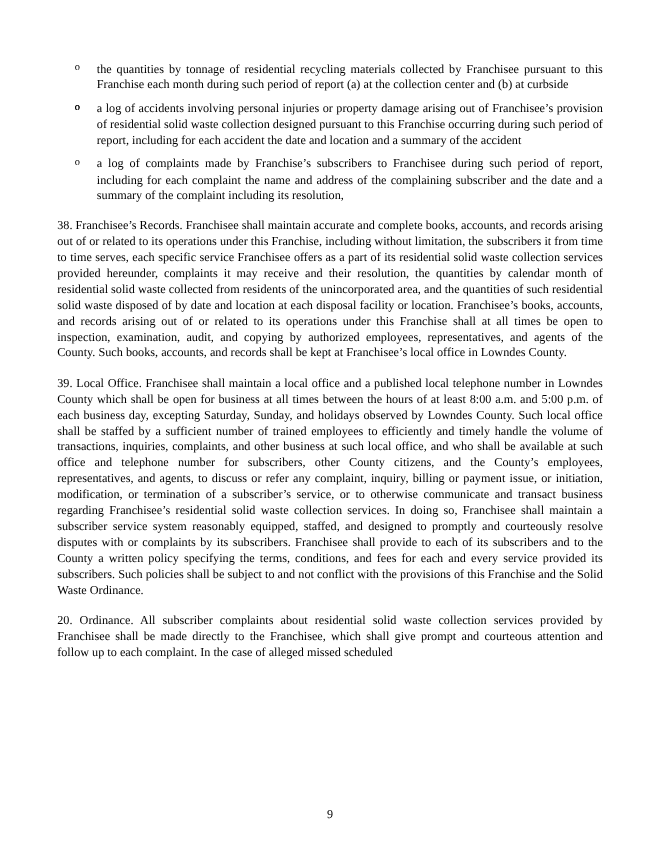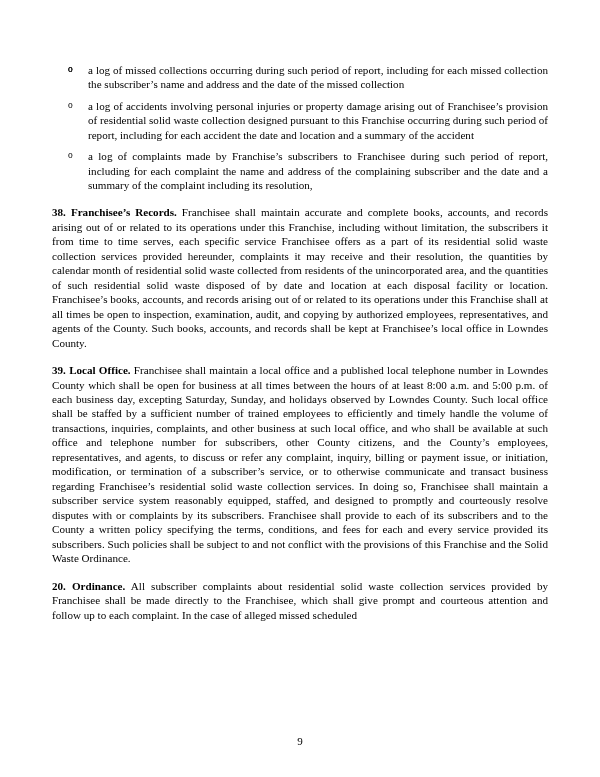--- a/index.html
+++ b/index.html
@@ -52,43 +52,43 @@
     text-justify: inter-word;
     margin: 0;
   }
   .para.tight {
     margin-top: 1px;
   }
   .para.spaced {
     margin-top: 13px;
   }
   .para b {
-    font-weight: bold;
+    font-weight: normal;
   }
   .footer {
     position: absolute;
     left: 0;
     right: 0;
     bottom: 30px;
     text-align: center;
     font-size: 11px;
   }
 </style>
 </head>
 <body>
 
 <div class="page">
 
   <ul class="bullet-list">
     <li class="bullet-item">
       <span class="marker">o</span>
+      <span>the quantities by tonnage of residential recycling materials collected by Franchisee pursuant to this Franchise each month during such period of report (a) at the collection center and (b) at curbside</span>
     </li>
     <li class="bullet-item">
       <span class="marker">o</span>
-      <span>a log of missed collections occurring during such period of report, including for each missed collection the subscriber’s name and address and the date of the missed collection</span>
     </li>
     <li class="bullet-item">
       <span class="marker">o</span>
       <span>a log of accidents involving personal injuries or property damage arising out of Franchisee’s provision of residential solid waste collection designed pursuant to this Franchise occurring during such period of report, including for each accident the date and location and a summary of the accident</span>
     </li>
     <li class="bullet-item">
       <span class="marker">o</span>
       <span>a log of complaints made by Franchise’s subscribers to Franchisee during such period of report, including for each complaint the name and address of the complaining subscriber and the date and a summary of the complaint including its resolution,</span>
     </li>
   </ul>

